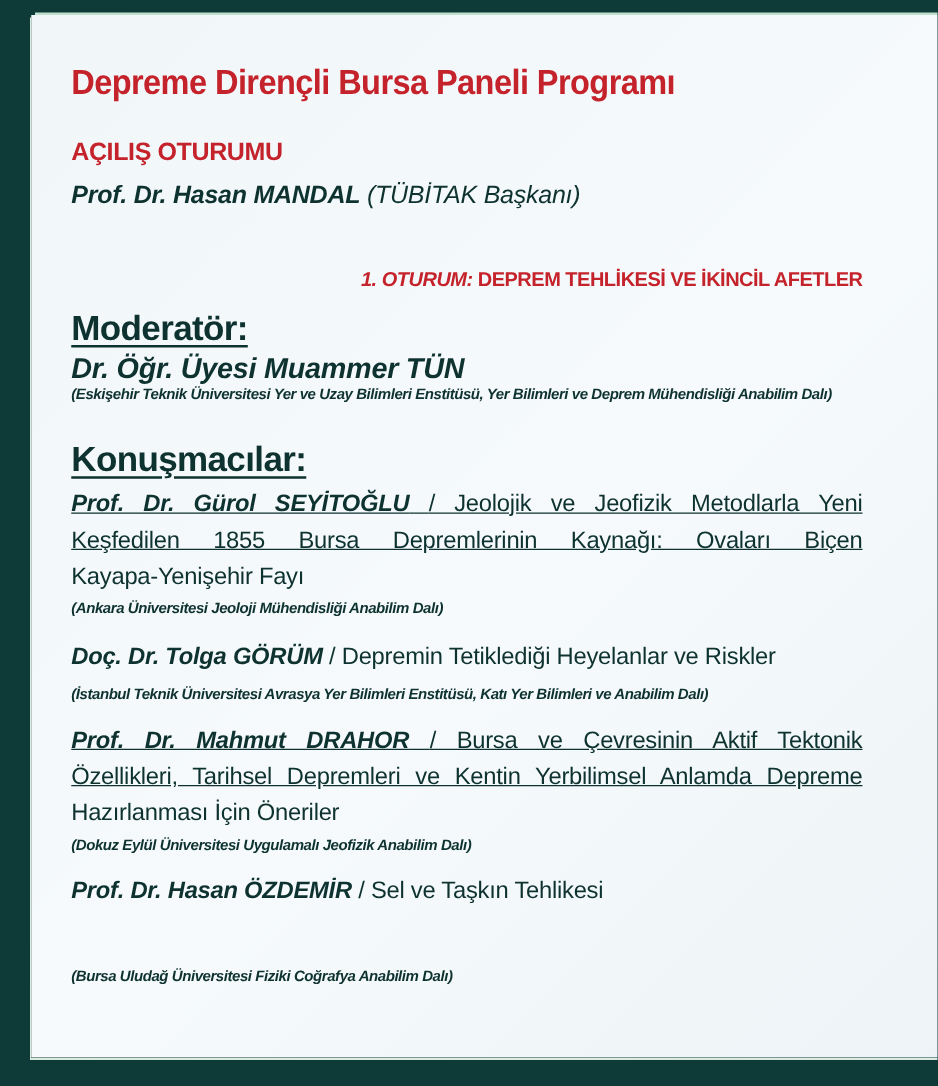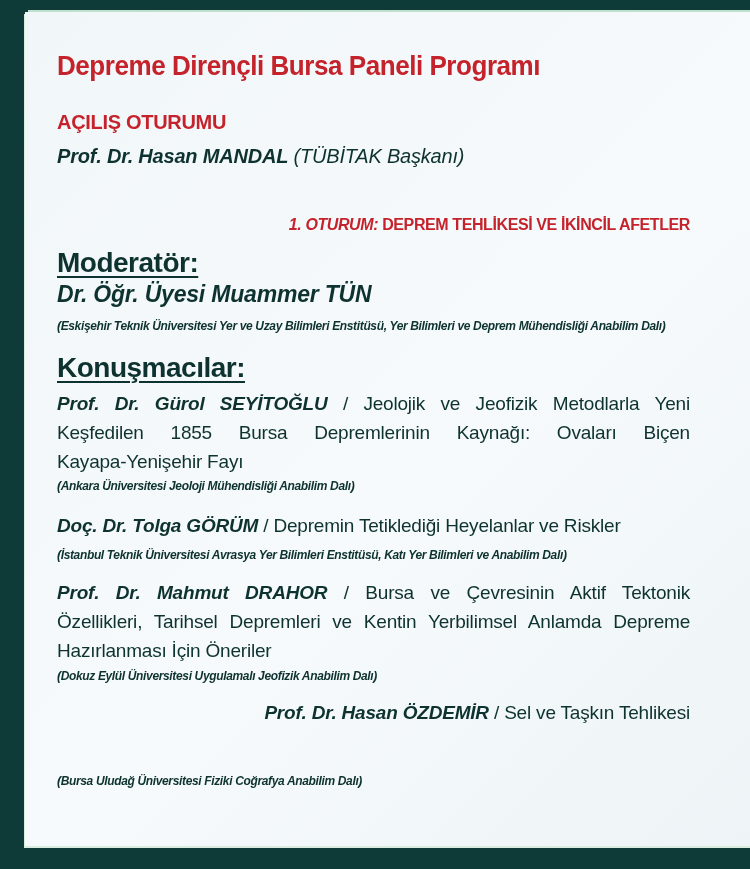--- a/index.html
+++ b/index.html
@@ -62,30 +62,30 @@
     text-underline-offset:4px;
   }
   .moderator-label{top:237px;}
   .moderator-name{top:269px;font-size:23px;font-weight:bold;font-style:italic;line-height:26px;letter-spacing:-0.2px;}
   .speakers-label{top:342px;}
   .aff{
     font-size:12px;font-weight:bold;font-style:italic;line-height:15px;
     letter-spacing:-0.35px;
     white-space:nowrap;
   }
-  .aff-1{top:307px;}
+  .aff-1{top:296px;}
   .aff-2{top:467px;}
   .aff-3{top:536px;}
   .aff-4{top:657px;}
   .aff-5{top:762px;}
   .sp-1{top:377px;}
   .sp-2{top:499px;}
   .sp-3{top:566px;}
-  .sp-4{top:686px;text-align:right;}
-  .jline{text-align:justify;text-align-last:justify;}
+  .sp-4{top:686px;}
+  .jline{text-align:justify;text-align-last:justify;text-decoration:underline;}
 </style>
 </head>
 <body>
 
 <div class="frame">
   <div class="page">
 
     <h1 class="blk title">Depreme Dirençli Bursa Paneli Programı</h1>
 
     <div class="blk opening-heading">AÇILIŞ OTURUMU</div>

